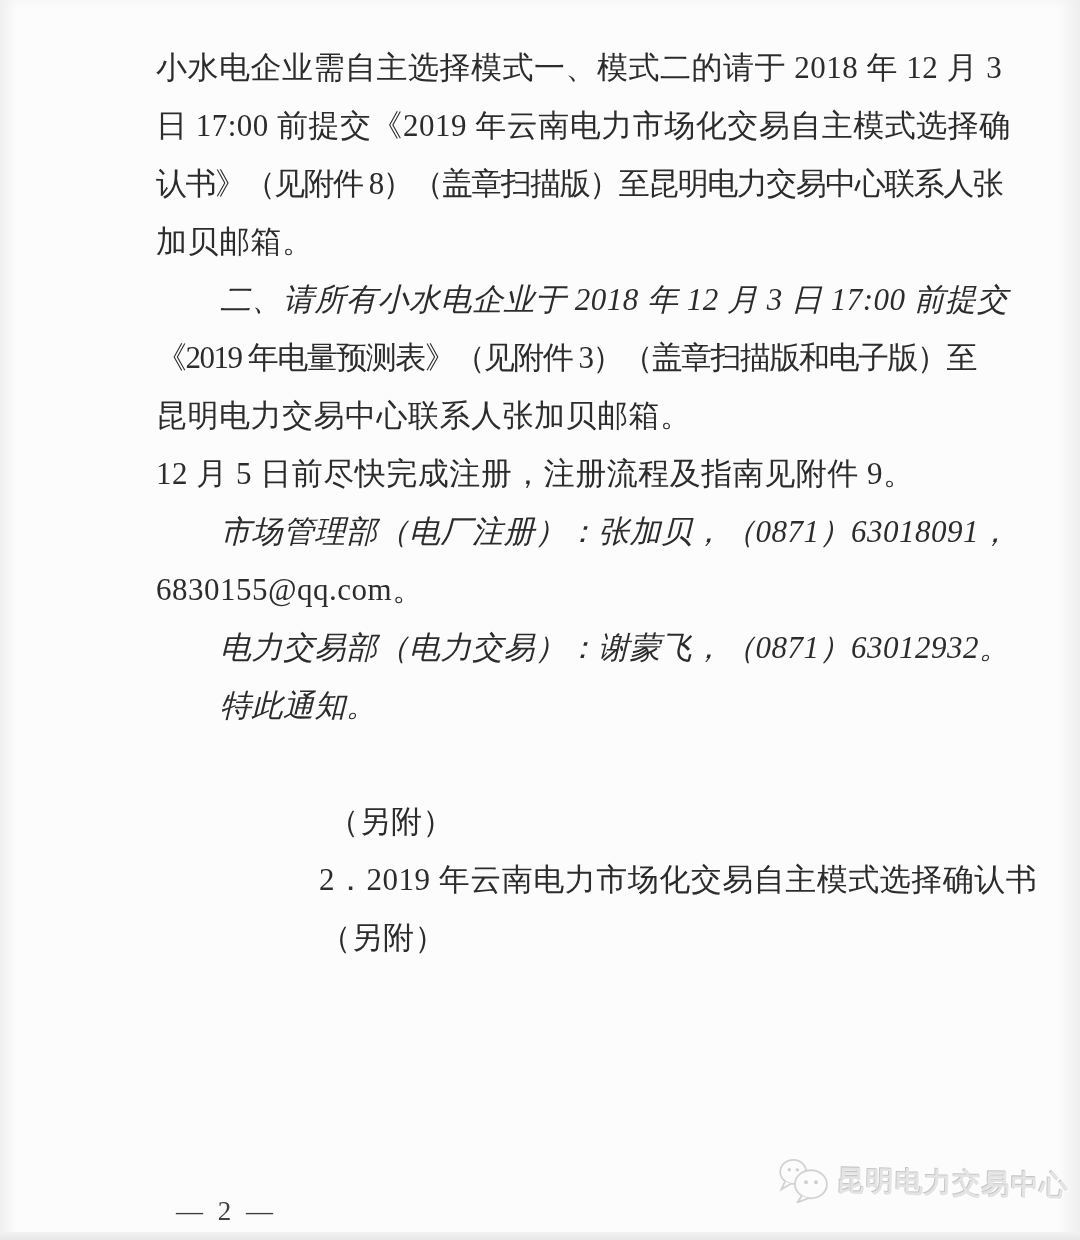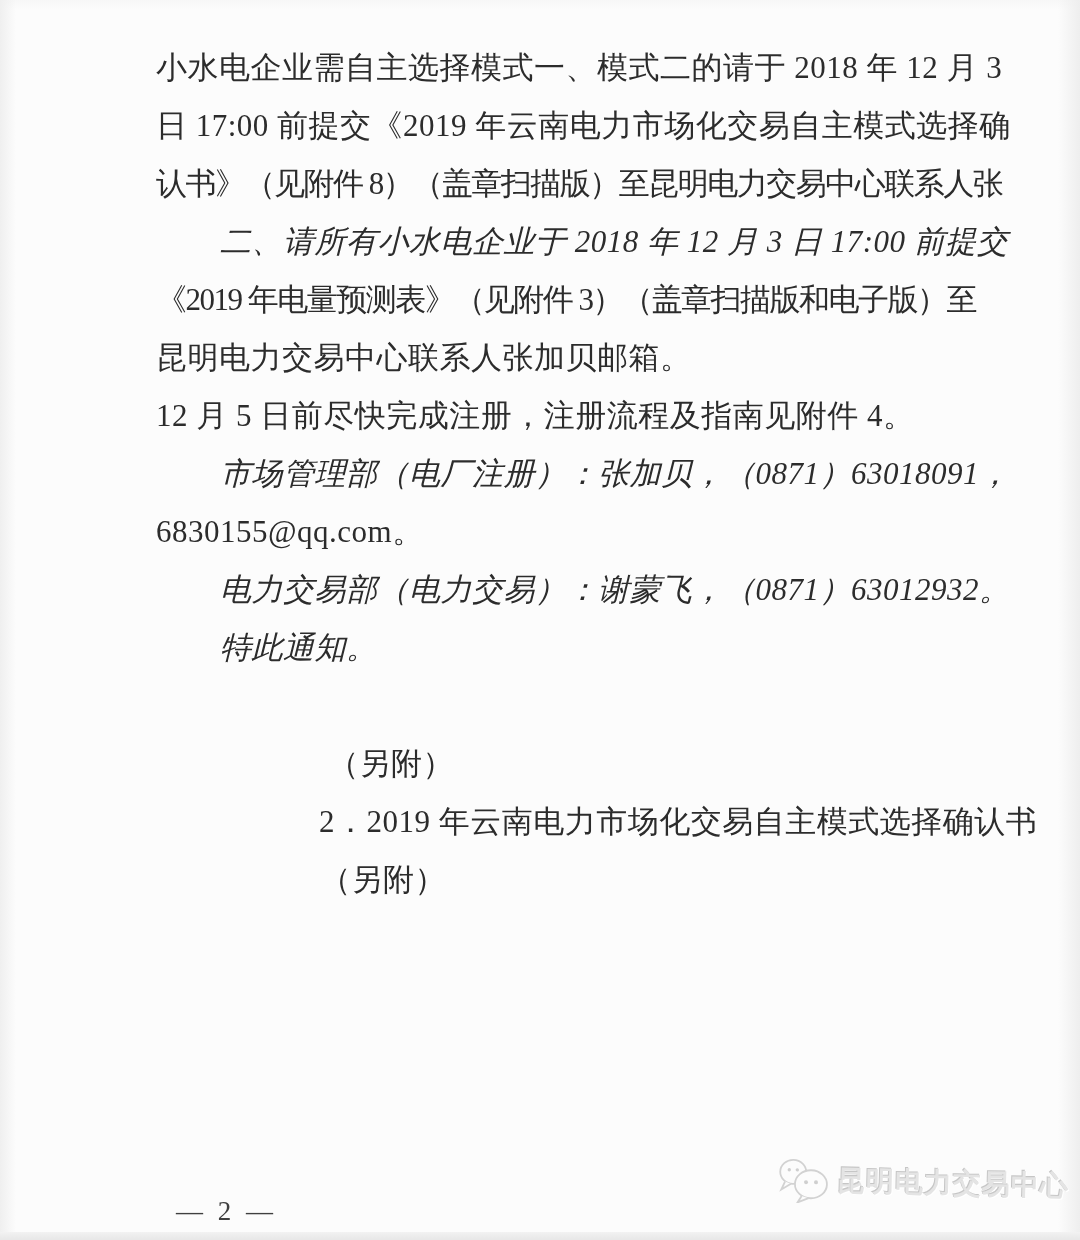--- a/index.html
+++ b/index.html
@@ -77,26 +77,27 @@
     background: linear-gradient(180deg, #f2f2f2, #e7e7e7);
   }
 </style>
 </head>
 <body>
 
 <div class="doc">
   <div class="ln fill">小水电企业需自主选择模式一、模式二的请于 2018 年 12 月 3</div>
   <div class="ln fill">日 17:00 前提交《2019 年云南电力市场化交易自主模式选择确</div>
   <div class="ln fill tight">认书》（见附件 8）（盖章扫描版）至昆明电力交易中心联系人张</div>
+  <div class="ln">加贝邮箱。</div>
 
   <div class="ln ind fill">二、请所有小水电企业于 2018 年 12 月 3 日 17:00 前提交</div>
   <div class="ln fill tight">《2019 年电量预测表》（见附件 3）（盖章扫描版和电子版）至</div>
   <div class="ln">昆明电力交易中心联系人张加贝邮箱。</div>
 
-  <div class="ln">12 月 5 日前尽快完成注册，注册流程及指南见附件 4。</div>
+  <div class="ln">12 月 5 日前尽快完成注册，注册流程及指南见附件 9。</div>
 
 
   <div class="ln ind fill">市场管理部（电厂注册）：张加贝，（0871）63018091，</div>
   <div class="ln">6830155@qq.com。</div>
 
   <div class="ln ind">电力交易部（电力交易）：谢蒙飞，（0871）63012932。</div>
   <div class="ln ind">特此通知。</div>
 
   <div class="ln blank"></div>
 

